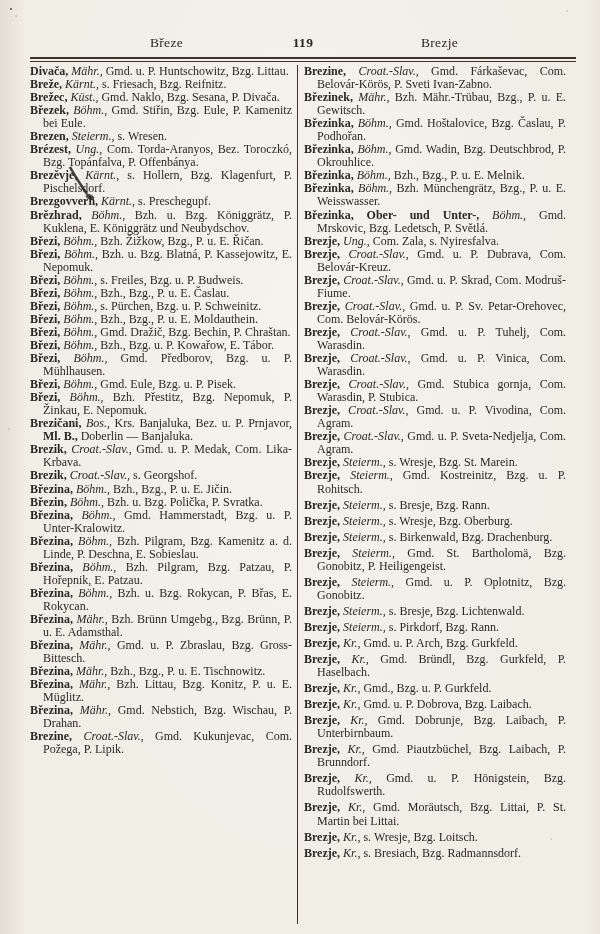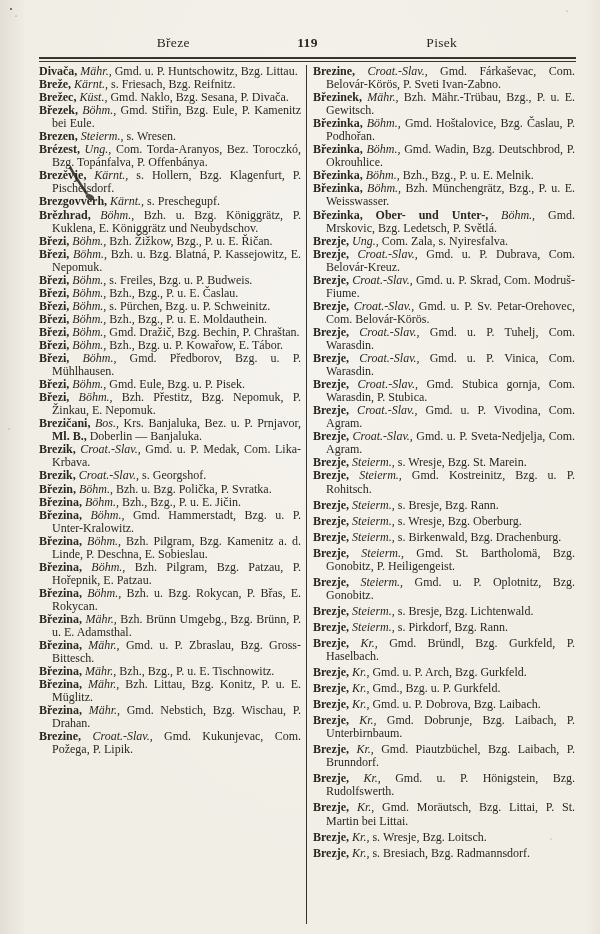--- a/index.html
+++ b/index.html
@@ -7,21 +7,21 @@
   html,body { width:600px; height:934px; }
   body {
     background: var(--paper);
     color: var(--ink);
     font-family: "Liberation Serif", "DejaVu Serif", serif;
     overflow: hidden;
     position: relative;
   }
   .page {
     position:absolute; inset:0;
-    padding: 35px 24px 0 39px;
+    padding: 35px 24px 0 30px;
     background:
       radial-gradient(ellipse at 50% 35%, rgba(255,255,255,0.30), rgba(255,255,255,0) 65%),
       linear-gradient(90deg, rgba(90,78,58,0.10), rgba(0,0,0,0) 26px),
       linear-gradient(270deg, rgba(90,78,58,0.06), rgba(0,0,0,0) 14px);
   }
   .header { position:relative; display:flex; height:18px; font-size:13.5px; letter-spacing:0.3px; }
   .header .half { flex:1; text-align:center; }
   .page-num { position:absolute; left:50%; transform:translateX(-50%); font-weight:bold; }
   .rule { margin-top:4px; height:5px; border-top:2.5px solid var(--rule); border-bottom:1px solid var(--rule); }
   .columns { display:flex; margin-top:3px; height:871px; align-items:stretch; }
@@ -39,21 +39,21 @@
                 540px 830px 0 -0.5px #827c72, 130px 855px 0 -1px #8a857d,
                 -2px 420px 0 -0.5px #6f695f, 564px 410px 0 -1px #7d776d;
   }
 </style>
 </head>
 <body>
 
 <div class="page">
   <div class="header">
     <span class="half">Březe</span>
-    <span class="half">Pisek</span>
+    <span class="half">Brezje</span>
     <span class="page-num">119</span>
   </div>
   <div class="rule"></div>
   <div class="columns">
     <div class="col col-left" id="col-left">
         <p class="entry"><span class="hw">Divača,</span><span class="rg"> Mähr.,</span><span class="rm"> Gmd. u. P. Huntschowitz, Bzg. Littau.</span></p>
         <p class="entry"><span class="hw">Breže,</span><span class="rg"> Kärnt.,</span><span class="rm"> s. Friesach, Bzg. Reifnitz.</span></p>
         <p class="entry"><span class="hw">Brežec,</span><span class="rg"> Küst.,</span><span class="rm"> Gmd. Naklo, Bzg. Sesana, P. Divača.</span></p>
         <p class="entry"><span class="hw">Březek,</span><span class="rg"> Böhm.,</span><span class="rm"> Gmd. Stiřin, Bzg. Eule, P. Kamenitz bei Eule.</span></p>
         <p class="entry"><span class="hw">Brezen,</span><span class="rg"> Steierm.,</span><span class="rm"> s. Wresen.</span></p>
@@ -68,22 +68,22 @@
         <p class="entry"><span class="hw">Březi,</span><span class="rg"> Böhm.,</span><span class="rm"> s. Pürchen, Bzg. u. P. Schweinitz.</span></p>
         <p class="entry"><span class="hw">Březi,</span><span class="rg"> Böhm.,</span><span class="rm"> Bzh., Bzg., P. u. E. Moldauthein.</span></p>
         <p class="entry"><span class="hw">Březi,</span><span class="rg"> Böhm.,</span><span class="rm"> Gmd. Dražič, Bzg. Bechin, P. Chraštan.</span></p>
         <p class="entry"><span class="hw">Březi,</span><span class="rg"> Böhm.,</span><span class="rm"> Bzh., Bzg. u. P. Kowařow, E. Tábor.</span></p>
         <p class="entry"><span class="hw">Březi,</span><span class="rg"> Böhm.,</span><span class="rm"> Gmd. Předborov, Bzg. u. P. Mühlhausen.</span></p>
         <p class="entry"><span class="hw">Březi,</span><span class="rg"> Böhm.,</span><span class="rm"> Gmd. Eule, Bzg. u. P. Pisek.</span></p>
         <p class="entry"><span class="hw">Březi,</span><span class="rg"> Böhm.,</span><span class="rm"> Bzh. Přestitz, Bzg. Nepomuk, P. Žinkau, E. Nepomuk.</span></p>
         <p class="entry"><span class="hw">Brezičani,</span><span class="rg"> Bos.,</span><span class="rm"> Krs. Banjaluka, Bez. u. P. Prnjavor,</span><span class="hw"> Ml. B.,</span><span class="rm"> Doberlin — Banjaluka.</span></p>
         <p class="entry"><span class="hw">Brezik,</span><span class="rg"> Croat.-Slav.,</span><span class="rm"> Gmd. u. P. Medak, Com. Lika-Krbava.</span></p>
         <p class="entry"><span class="hw">Brezik,</span><span class="rg"> Croat.-Slav.,</span><span class="rm"> s. Georgshof.</span></p>
+        <p class="entry"><span class="hw">Březina,</span><span class="rg"> Böhm.,</span><span class="rm"> Bzh., Bzg., P. u. E. Jičin.</span></p>
         <p class="entry"><span class="hw">Březin,</span><span class="rg"> Böhm.,</span><span class="rm"> Bzh. u. Bzg. Polička, P. Svratka.</span></p>
-        <p class="entry"><span class="hw">Březina,</span><span class="rg"> Böhm.,</span><span class="rm"> Bzh., Bzg., P. u. E. Jičin.</span></p>
         <p class="entry"><span class="hw">Březina,</span><span class="rg"> Böhm.,</span><span class="rm"> Gmd. Hammerstadt, Bzg. u. P. Unter-Kralowitz.</span></p>
         <p class="entry"><span class="hw">Březina,</span><span class="rg"> Böhm.,</span><span class="rm"> Bzh. Pilgram, Bzg. Kamenitz a. d. Linde, P. Deschna, E. Sobieslau.</span></p>
         <p class="entry"><span class="hw">Březina,</span><span class="rg"> Böhm.,</span><span class="rm"> Bzh. Pilgram, Bzg. Patzau, P. Hořepnik, E. Patzau.</span></p>
         <p class="entry"><span class="hw">Březina,</span><span class="rg"> Böhm.,</span><span class="rm"> Bzh. u. Bzg. Rokycan, P. Břas, E. Rokycan.</span></p>
         <p class="entry"><span class="hw">Březina,</span><span class="rg"> Mähr.,</span><span class="rm"> Bzh. Brünn Umgebg., Bzg. Brünn, P. u. E. Adamsthal.</span></p>
         <p class="entry"><span class="hw">Březina,</span><span class="rg"> Mähr.,</span><span class="rm"> Gmd. u. P. Zbraslau, Bzg. Gross-Bittesch.</span></p>
         <p class="entry"><span class="hw">Březina,</span><span class="rg"> Mähr.,</span><span class="rm"> Bzh., Bzg., P. u. E. Tischnowitz.</span></p>
         <p class="entry"><span class="hw">Březina,</span><span class="rg"> Mähr.,</span><span class="rm"> Bzh. Littau, Bzg. Konitz, P. u. E. Müglitz.</span></p>
         <p class="entry"><span class="hw">Březina,</span><span class="rg"> Mähr.,</span><span class="rm"> Gmd. Nebstich, Bzg. Wischau, P. Drahan.</span></p>
         <p class="entry"><span class="hw">Brezine,</span><span class="rg"> Croat.-Slav.,</span><span class="rm"> Gmd. Kukunjevac, Com. Požega, P. Lipik.</span></p>
@@ -108,22 +108,22 @@
         <p class="entry"><span class="hw">Brezje,</span><span class="rg"> Croat.-Slav.,</span><span class="rm"> Gmd. u. P. Sveta-Nedjelja, Com. Agram.</span></p>
         <p class="entry"><span class="hw">Brezje,</span><span class="rg"> Steierm.,</span><span class="rm"> s. Wresje, Bzg. St. Marein.</span></p>
         <p class="entry"><span class="hw">Brezje,</span><span class="rg"> Steierm.,</span><span class="rm"> Gmd. Kostreinitz, Bzg. u. P. Rohitsch.</span></p>
         <p class="entry"><span class="hw">Brezje,</span><span class="rg"> Steierm.,</span><span class="rm"> s. Bresje, Bzg. Rann.</span></p>
         <p class="entry"><span class="hw">Brezje,</span><span class="rg"> Steierm.,</span><span class="rm"> s. Wresje, Bzg. Oberburg.</span></p>
         <p class="entry"><span class="hw">Brezje,</span><span class="rg"> Steierm.,</span><span class="rm"> s. Birkenwald, Bzg. Drachenburg.</span></p>
         <p class="entry"><span class="hw">Brezje,</span><span class="rg"> Steierm.,</span><span class="rm"> Gmd. St. Bartholomä, Bzg. Gonobitz, P. Heiligengeist.</span></p>
         <p class="entry"><span class="hw">Brezje,</span><span class="rg"> Steierm.,</span><span class="rm"> Gmd. u. P. Oplotnitz, Bzg. Gonobitz.</span></p>
         <p class="entry"><span class="hw">Brezje,</span><span class="rg"> Steierm.,</span><span class="rm"> s. Bresje, Bzg. Lichtenwald.</span></p>
         <p class="entry"><span class="hw">Brezje,</span><span class="rg"> Steierm.,</span><span class="rm"> s. Pirkdorf, Bzg. Rann.</span></p>
+        <p class="entry"><span class="hw">Brezje,</span><span class="rg"> Kr.,</span><span class="rm"> Gmd. u. P. Arch, Bzg. Gurkfeld.</span></p>
         <p class="entry"><span class="hw">Brezje,</span><span class="rg"> Kr.,</span><span class="rm"> Gmd. Bründl, Bzg. Gurkfeld, P. Haselbach.</span></p>
-        <p class="entry"><span class="hw">Brezje,</span><span class="rg"> Kr.,</span><span class="rm"> Gmd. u. P. Arch, Bzg. Gurkfeld.</span></p>
         <p class="entry"><span class="hw">Brezje,</span><span class="rg"> Kr.,</span><span class="rm"> Gmd., Bzg. u. P. Gurkfeld.</span></p>
         <p class="entry"><span class="hw">Brezje,</span><span class="rg"> Kr.,</span><span class="rm"> Gmd. u. P. Dobrova, Bzg. Laibach.</span></p>
         <p class="entry"><span class="hw">Brezje,</span><span class="rg"> Kr.,</span><span class="rm"> Gmd. Dobrunje, Bzg. Laibach, P. Unterbirnbaum.</span></p>
         <p class="entry"><span class="hw">Brezje,</span><span class="rg"> Kr.,</span><span class="rm"> Gmd. Piautzbüchel, Bzg. Laibach, P. Brunndorf.</span></p>
         <p class="entry"><span class="hw">Brezje,</span><span class="rg"> Kr.,</span><span class="rm"> Gmd. u. P. Hönigstein, Bzg. Rudolfswerth.</span></p>
         <p class="entry"><span class="hw">Brezje,</span><span class="rg"> Kr.,</span><span class="rm"> Gmd. Moräutsch, Bzg. Littai, P. St. Martin bei Littai.</span></p>
         <p class="entry"><span class="hw">Brezje,</span><span class="rg"> Kr.,</span><span class="rm"> s. Wresje, Bzg. Loitsch.</span></p>
         <p class="entry"><span class="hw">Brezje,</span><span class="rg"> Kr.,</span><span class="rm"> s. Bresiach, Bzg. Radmannsdorf.</span></p>
       </div>
   </div>

